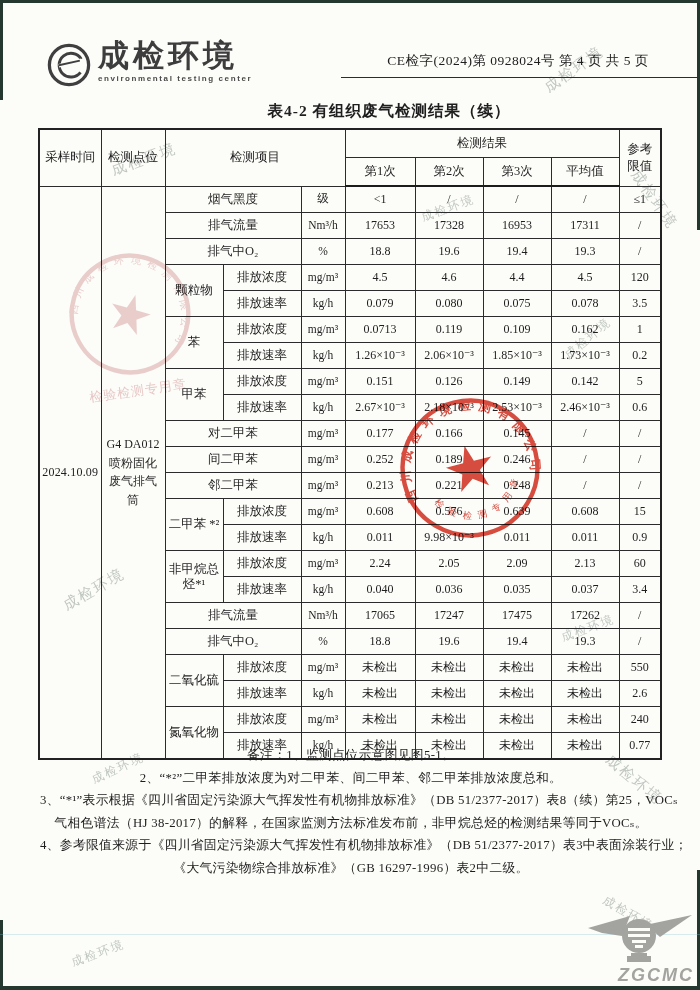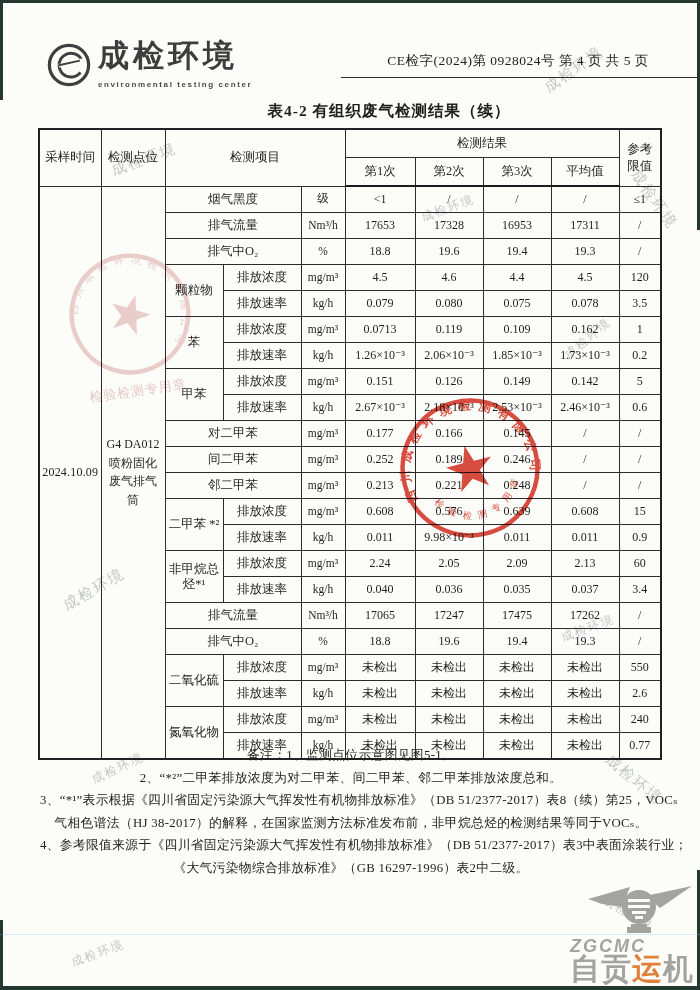--- a/index.html
+++ b/index.html
@@ -14,21 +14,21 @@
   .edge-right{right:0;top:0;width:3px;height:230px;}
   .edge-right2{right:0;bottom:0;width:3px;height:120px;}
   .scan-line{position:absolute;top:934px;left:0;width:700px;border-top:1px solid rgba(130,195,205,.3);}
 
   
   .logo-wrap{position:absolute;left:46px;top:40px;display:flex;align-items:flex-start;gap:6px;}
   .logo-icon{width:46px;height:46px;margin-top:2px;}
   .logo-zh{font-family:"Liberation Sans","DejaVu Sans",sans-serif;font-weight:bold;font-size:31px;
            letter-spacing:4px;color:#3d3d3d;line-height:1.05;}
   .logo-en{font-family:"Liberation Sans","DejaVu Sans",sans-serif;font-size:8px;letter-spacing:1.6px;
-           color:#4a4a4a;font-weight:bold;margin-top:7px;}
+           color:#4a4a4a;font-weight:bold;margin-top:1px;}
   .doc-num{position:absolute;left:338px;top:52px;width:360px;text-align:center;font-size:13.5px;letter-spacing:.5px;}
   .doc-underline{position:absolute;left:341px;top:77px;width:357px;border-top:1.5px solid #2c2c2c;}
   .table-title{position:absolute;left:0;top:101px;width:700px;text-align:center;font-weight:bold;
                font-size:15.5px;letter-spacing:1px;padding-left:39px;}
 
   
   .main-table{position:absolute;left:38px;top:128px;width:622px;border-collapse:collapse;table-layout:fixed;}
   .main-table th,.main-table td{border:1px solid #2b2b2b;text-align:center;vertical-align:middle;
       padding:0 2px;font-size:12.5px;font-weight:normal;line-height:1.2;overflow:hidden;}
   .main-table{border:2px solid #222;}
@@ -392,17 +392,16 @@
       <circle cx="53" cy="24" r="17" fill="#a3a3a0"></circle>
       <rect x="42" y="16" width="22" height="3" fill="#fcfcf9"></rect>
       <rect x="42" y="22" width="22" height="3" fill="#fcfcf9"></rect>
       <rect x="46" y="28" width="14" height="3" fill="#fcfcf9"></rect>
       <rect x="49" y="33" width="8" height="3" fill="#fcfcf9"></rect>
       <rect x="41" y="44" width="24" height="6" fill="#a3a3a0"></rect>
       <rect x="45" y="41" width="16" height="3" fill="#a3a3a0"></rect>
     </svg>
     <div class="footer-text">
       <span class="footer-en">ZGCMC</span>
-      <span class="footer-zh"><span>自贡</span><span class="hl">运</span><span>机</span></span>
     </div>
   </div>
 
 </div>
 
 </body></html>

